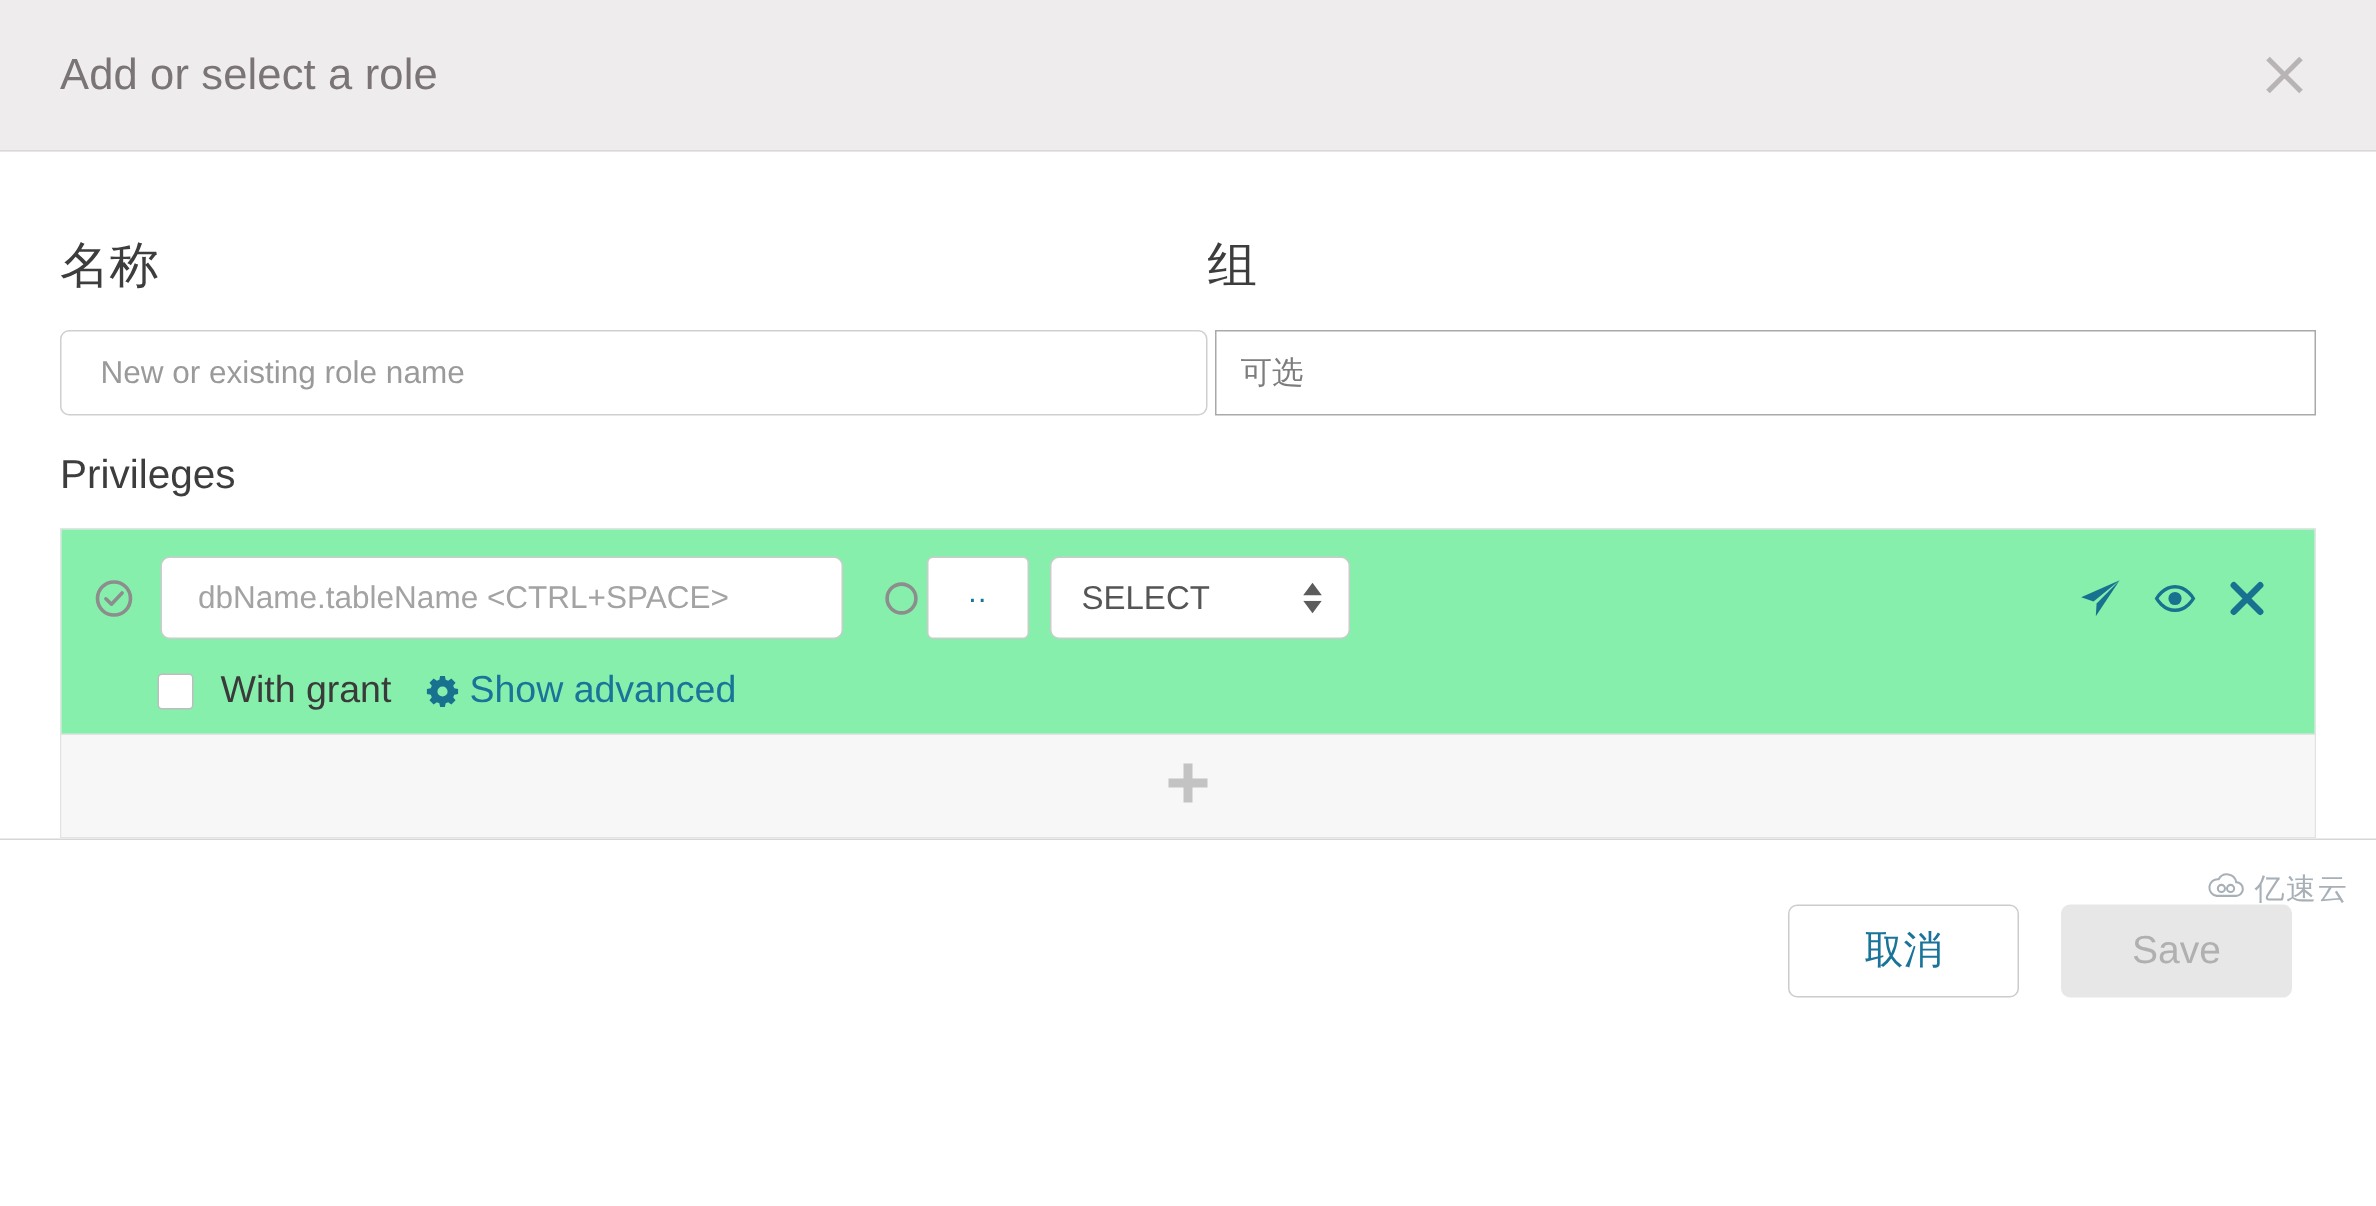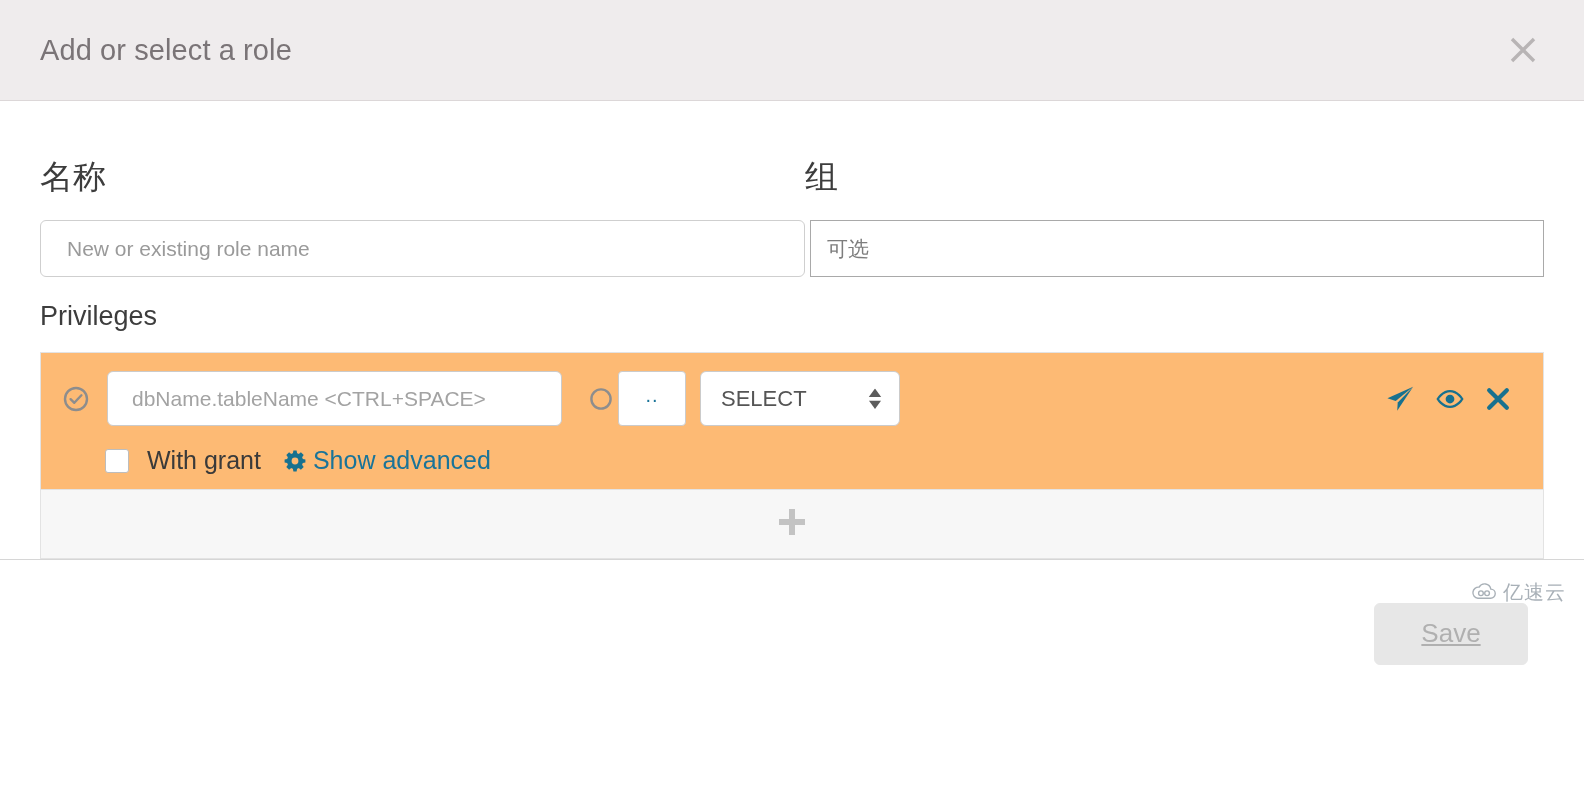--- a/index.html
+++ b/index.html
@@ -103,21 +103,21 @@
 
   
   .priv-panel {
     margin-top: 20px;
     border: 1px solid #e3e3e3;
     background: #f7f7f7;
   }
   .priv-row {
     padding: 18px 0 14px 0;
     border-bottom: 1px solid #e3e3e3;
-    background: #fdba74;
+    background: #86efac;
   }
   .priv-line1 {
     display: flex;
     align-items: center;
     padding: 0 24px 0 22px;
   }
   .radio {
     width: 26px; height: 26px;
     flex: 0 0 auto;
     display: flex; align-items: center; justify-content: center;
@@ -260,21 +260,20 @@
   .btn-cancel {
     background: #ffffff;
     border: 1px solid #cccccc;
     color: #1a7499;
   }
   .btn-save {
     background: #e7e7e7;
     border: 1px solid #e7e7e7;
     color: #b0b0b0;
     cursor: default;
-    text-decoration: underline;
   }
 
   
   .watermark {
     position: absolute;
     right: 18px; bottom: 6px;
     display: flex; align-items: center;
     gap: 6px;
     opacity: .85;
     pointer-events: none;
@@ -393,20 +392,21 @@
         <span>
           <svg width="34" height="34" viewBox="0 0 34 34" aria-hidden="true">
             <path d="M14 4 h6 v10 h10 v6 h-10 v10 h-6 v-10 h-10 v-6 h10 z" fill="#c3c3c3"></path>
           </svg>
         </span>
       </div>
     </div>
   </div>
 
   <div class="modal-footer">
+    <button class="btn btn-cancel">取消</button>
     <button class="btn btn-save" disabled="">Save</button>
   </div>
 
   <div class="watermark">
     <span>
       <svg width="26" height="20" viewBox="0 0 34 24" aria-hidden="true">
         <path d="M9 21.5h16.5a6 6 0 0 0 .4-12A8.2 8.2 0 0 0 10.6 7 6.6 6.6 0 0 0 9 21.5z" fill="none" stroke="#9aa3ab" stroke-width="1.8"></path>
         <circle cx="13" cy="15" r="3.1" fill="none" stroke="#9aa3ab" stroke-width="1.8"></circle>
         <circle cx="21" cy="15" r="3.1" fill="none" stroke="#9aa3ab" stroke-width="1.8"></circle>
       </svg>

